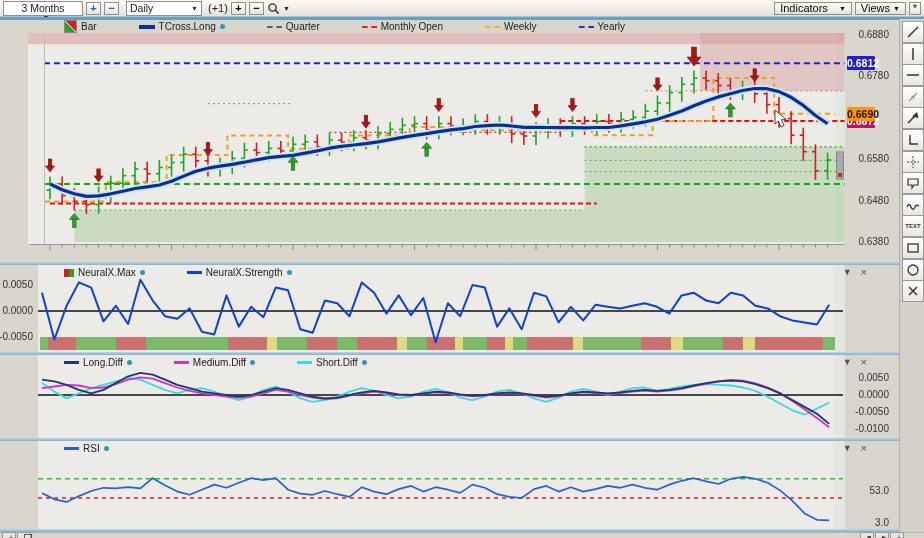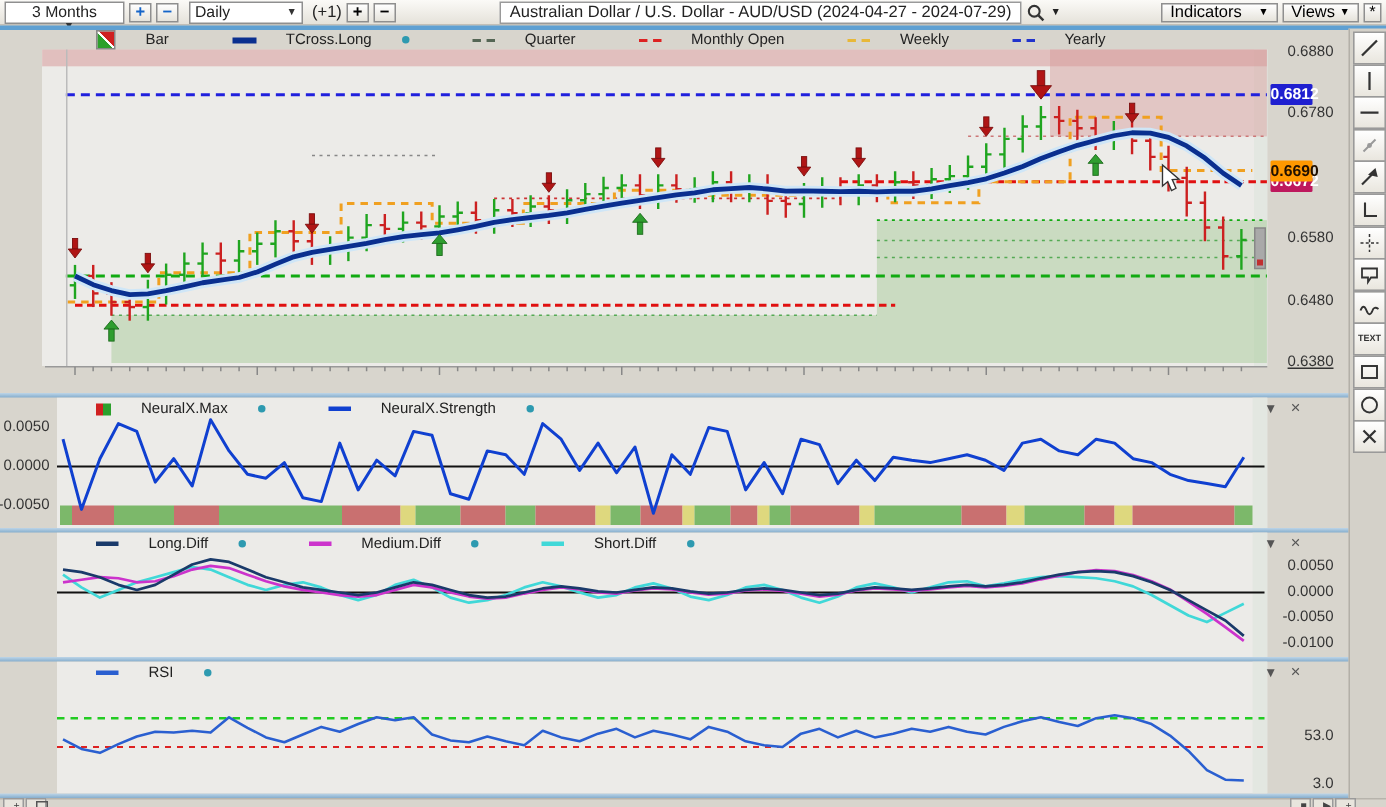--- a/index.html
+++ b/index.html
@@ -12,21 +12,21 @@
        height:13px;padding:0 3px;font-size:10.5px;}
   .sel .arr{font-size:7px;color:#333;margin-left:6px;}
   .tbtn{display:inline-flex;align-items:center;justify-content:center;height:13px;min-width:15px;border:1px solid #8f8f8f;
         background:linear-gradient(#ffffff,#e6e3db);font-size:11px;line-height:1;padding:0 2px;cursor:default;}
   .tbtn.blue{color:#1464c8;font-weight:bold;}
   .title-box{display:inline-flex;align-items:center;background:#fff;border:1px solid #9a9a9a;height:13px;
              padding:0 6px;font-size:11px;white-space:nowrap;}
   .accent{position:absolute;top:17px;left:0;width:924px;height:3px;background:#5fa0d2;}
   
   .legend-row{position:absolute;display:flex;align-items:center;gap:26px;height:13px;z-index:5;font-size:10px;color:#222;}
-  .lg-item{display:flex;align-items:center;gap:20px;padding-left:16px;}
+  .lg-item{display:flex;align-items:center;gap:4px;padding-left:16px;}
   .dot{width:5px;height:5px;border-radius:50%;background:#2e9ab0;display:inline-block;}
   .sw-bar{width:11px;height:11px;background:linear-gradient(45deg,#2ca02c 46%,#ffffff 46%,#ffffff 54%,#d02020 54%);border:1px solid #888;}
   .sw-line{width:16px;height:4px;background:#0a2f8f;}
   .sw-dash{width:15px;height:0;border-top:2px dashed #556655;}
   .sw-dash.m{border-color:#dd2222;}
   .sw-dash.w{border-color:#e8b838;}
   .sw-dash.y{border-color:#2233cc;}
   .sw-thin{width:15px;height:3px;}
   
   .ylab{position:absolute;right:10px;font-size:10px;color:#333;height:12px;line-height:12px;}
@@ -59,23 +59,20 @@
     </div>
     <button class="tbtn blue">+</button>
     <button class="tbtn blue">−</button>
     <div class="sel" style="width:68px;margin-left:4px;">
       <span>Daily</span>
       <span class="arr">▼</span>
     </div>
     <span style="margin-left:3px;">(+1)</span>
     <button class="tbtn" style="font-weight:bold;">+</button>
     <button class="tbtn" style="font-weight:bold;">−</button>
-    <div class="title-box" style="margin-left:66px;">
-      <span>Australian Dollar / U.S. Dollar - AUD/USD (2024-04-27 - 2024-07-29)</span>
-    </div>
     <span style="display:inline-flex;align-items:center;">
       <svg width="13" height="13" viewBox="0 0 13 13">
           <circle cx="5.5" cy="5.5" r="3.6" fill="none" stroke="#333" stroke-width="1.4"></circle>
           <line x1="8.3" y1="8.3" x2="11.6" y2="11.6" stroke="#333" stroke-width="1.6"></line>
         </svg>
     </span>
     <span class="arr" style="font-size:7px;">▼</span>
     <div style="flex:1;"></div>
     <button class="tbtn" style="padding:0 5px;gap:4px;">
       <span>Indicators</span>&nbsp;<span class="arr" style="font-size:7px;">▼</span>
@@ -585,21 +582,21 @@
       <line x1="827.6" y1="224.5" x2="827.6" y2="227.5" stroke="#888"></line>
       <rect x="836.5" y="132" width="7" height="27" fill="#a9a9a9" stroke="#888"></rect>
       <rect x="838" y="153" width="4" height="4" fill="#c03030"></rect>
       <polygon points="775,90 775,104 778.5,101 781,107 784,105.5 781.5,99.7 786,99.5" fill="#fff" stroke="#333" stroke-width="0.9"></polygon>
     </svg>
   <div id="main-ylabels" style="position:absolute;left:845px;top:20px;width:54px;height:242px;">
       <div class="ylab" style="top: 9.06863px;">0.6880</div>
       <div class="ylab" style="top: 50.4411px;">0.6780</div>
       <div class="ylab" style="top: 133.186px;">0.6580</div>
       <div class="ylab" style="top: 174.559px;">0.6480</div>
-      <div class="ylab" style="top: 215.931px; text-decoration: underline;">0.6380</div>
+      <div class="ylab" style="top: 215.931px;">0.6380</div>
       <div class="ybox" style="top: 94px; background: #be185d; color: rgb(255, 255, 255);">0.6672</div>
       <div class="ybox" style="top: 87px; background: rgb(255, 152, 0); color: rgb(32, 16, 0);">0.6690</div>
       <div class="ybox" style="top: 36px; background: rgb(31, 31, 208); color: rgb(255, 255, 255);">0.6812</div>
     </div>
 
   <div class="splitter" style="top:262px;"></div>
   <div class="splitter" style="top:352px;"></div>
   <div class="splitter" style="top:438px;"></div>
   <div class="splitter" style="top:529px;"></div>
 

